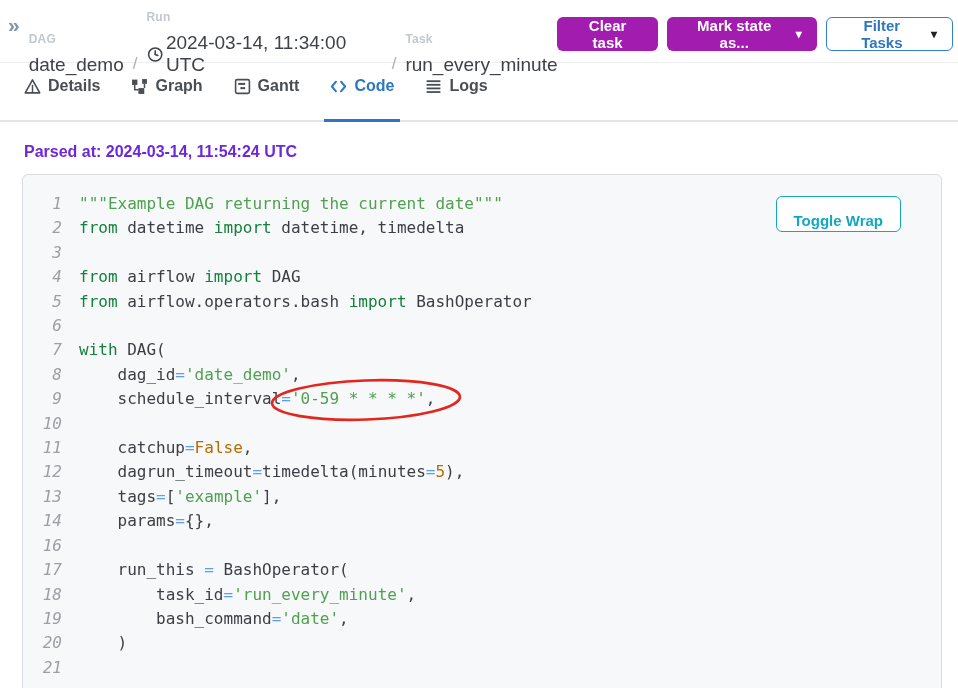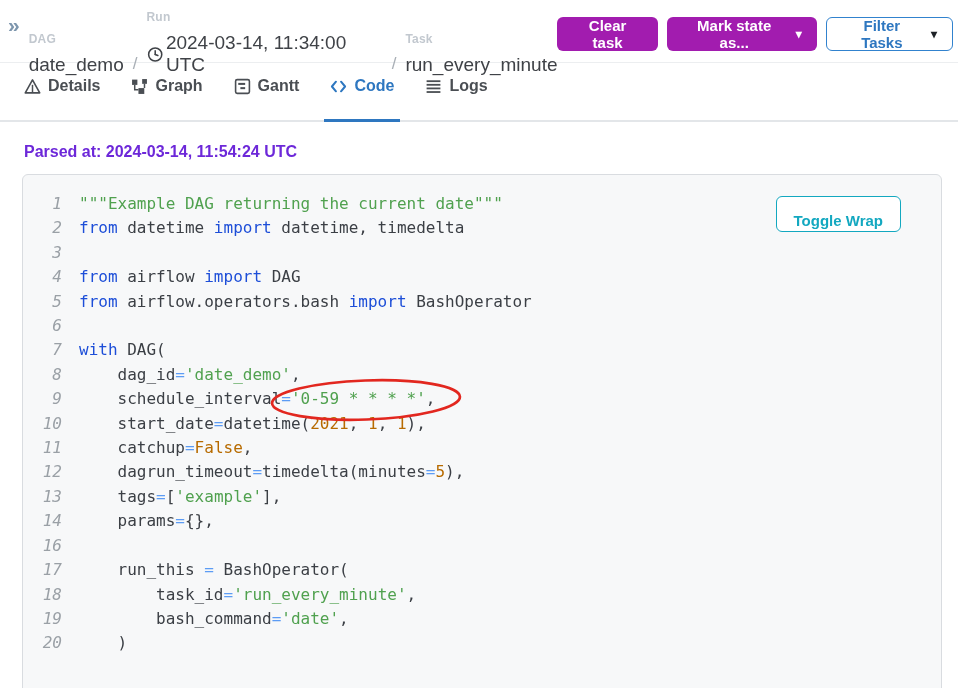--- a/index.html
+++ b/index.html
@@ -79,21 +79,21 @@
   .code-line {
     display: flex;
     font-family: "DejaVu Sans Mono", "Liberation Mono", monospace;
     font-size: 16px; line-height: 24.4px; white-space: pre;
   }
   .ln {
     width: 39px; flex: none; text-align: right;
     color: #9aa0a6; font-style: italic; user-select: none;
   }
   .code { margin-left: 17px; color: #3b3f45; }
-  .tk-k { color: #1d4ed8; }
+  .tk-k { color: #15803d; }
   .tk-s { color: #50a14f; }
   .tk-n { color: #b76b01; }
   .tk-o { color: #5c9cf5; }
   .tk-p { color: #3b3f45; }
 
   .toggle-wrap-btn {
     position: absolute; top: 21px; right: 40px;
     height: 36px; padding: 15px 17px;
     background: #ffffff; border: 1.5px solid #13a8c0; border-radius: 6px;
     color: #13a8c0; font-family: "Liberation Sans", sans-serif;
@@ -207,30 +207,31 @@
   <div>
       <div class="code-line"><span class="ln">1</span><span class="code"><span class="tk-s">"""Example DAG returning the current date"""</span></span></div>
       <div class="code-line"><span class="ln">2</span><span class="code"><span class="tk-k">from</span><span class="tk-p"> datetime </span><span class="tk-k">import</span><span class="tk-p"> datetime, timedelta</span></span></div>
       <div class="code-line"><span class="ln">3</span><span class="code"></span></div>
       <div class="code-line"><span class="ln">4</span><span class="code"><span class="tk-k">from</span><span class="tk-p"> airflow </span><span class="tk-k">import</span><span class="tk-p"> DAG</span></span></div>
       <div class="code-line"><span class="ln">5</span><span class="code"><span class="tk-k">from</span><span class="tk-p"> airflow.operators.bash </span><span class="tk-k">import</span><span class="tk-p"> BashOperator</span></span></div>
       <div class="code-line"><span class="ln">6</span><span class="code"></span></div>
       <div class="code-line"><span class="ln">7</span><span class="code"><span class="tk-k">with</span><span class="tk-p"> DAG(</span></span></div>
       <div class="code-line"><span class="ln">8</span><span class="code"><span class="tk-p">    dag_id</span><span class="tk-o">=</span><span class="tk-s">'date_demo'</span><span class="tk-p">,</span></span></div>
       <div class="code-line"><span class="ln">9</span><span class="code"><span class="tk-p">    schedule_interval</span><span class="tk-o">=</span><span class="tk-s">'0-59 * * * *'</span><span class="tk-p">,</span></span></div>
-      <div class="code-line"><span class="ln">10</span><span class="code"><span class="tk-p">    start_date</span><span class="tk-o">=</span><span class="tk-p">datetime(</span><span class="tk-n">2021</span><span class="tk-p">, </span><span class="tk-n">1</span><span class="tk-p">, </span><span class="tk-n">1</span><span class="tk-p">),</span></span></div>
+      <div class="code-line"><span class="ln">10</span></div>
       <div class="code-line"><span class="ln">11</span><span class="code"><span class="tk-p">    catchup</span><span class="tk-o">=</span><span class="tk-n">False</span><span class="tk-p">,</span></span></div>
       <div class="code-line"><span class="ln">12</span><span class="code"><span class="tk-p">    dagrun_timeout</span><span class="tk-o">=</span><span class="tk-p">timedelta(minutes</span><span class="tk-o">=</span><span class="tk-n">5</span><span class="tk-p">),</span></span></div>
       <div class="code-line"><span class="ln">13</span><span class="code"><span class="tk-p">    tags</span><span class="tk-o">=</span><span class="tk-p">[</span><span class="tk-s">'example'</span><span class="tk-p">],</span></span></div>
       <div class="code-line"><span class="ln">14</span><span class="code"><span class="tk-p">    params</span><span class="tk-o">=</span><span class="tk-p">{},</span></span></div>
       <div class="code-line"><span class="ln">16</span><span class="code"></span></div>
       <div class="code-line"><span class="ln">17</span><span class="code"><span class="tk-p">    run_this </span><span class="tk-o">=</span><span class="tk-p"> BashOperator(</span></span></div>
       <div class="code-line"><span class="ln">18</span><span class="code"><span class="tk-p">        task_id</span><span class="tk-o">=</span><span class="tk-s">'run_every_minute'</span><span class="tk-p">,</span></span></div>
       <div class="code-line"><span class="ln">19</span><span class="code"><span class="tk-p">        bash_command</span><span class="tk-o">=</span><span class="tk-s">'date'</span><span class="tk-p">,</span></span></div>
       <div class="code-line"><span class="ln">20</span><span class="code"><span class="tk-p">    )</span></span></div>
+      <div class="code-line"><span class="ln">21</span><span class="code"></span></div>
     </div>
 
   <button class="toggle-wrap-btn">Toggle Wrap</button>
 
   <svg class="annotation-overlay" width="918" height="558">
     <ellipse cx="343" cy="225" rx="94" ry="19.5" fill="none" stroke-width="2.7" transform="rotate(-2 343 225)" stroke="#e2271f"></ellipse>
   </svg>
 </div>
 
 </body></html>

